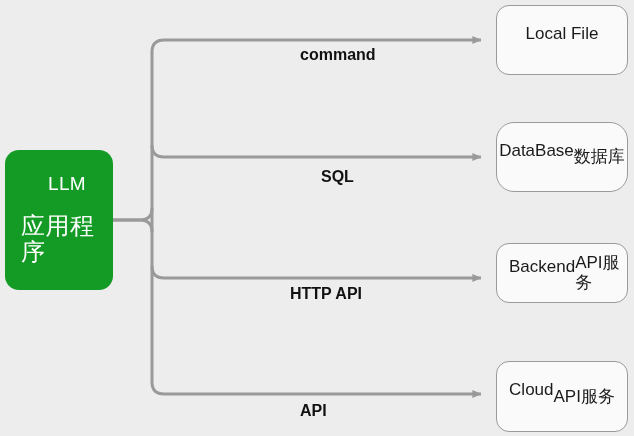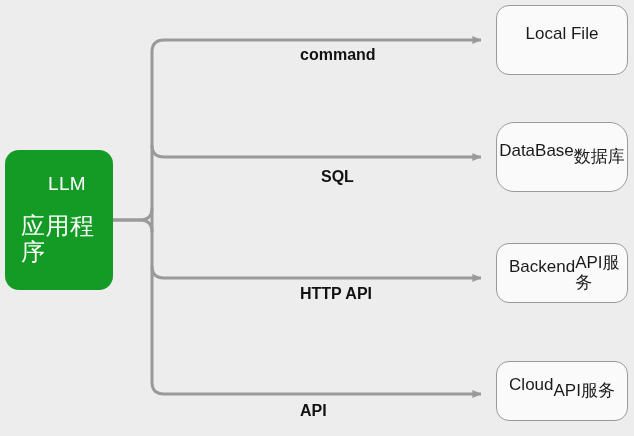--- a/index.html
+++ b/index.html
@@ -79,34 +79,34 @@
     margin-bottom: 13px;
   }
   .target-node .line-zh {
     font-size: 17px;
     line-height: 1.15;
   }
 
   .node-local-file { top: 5px;   height: 70px; }
   .node-database   { top: 122px; height: 70px; border-radius: 18px; }
   .node-backend    { top: 243px; height: 60px; padding-left: 12px; }
-  .node-cloud      { top: 361px; height: 60px; }
+  .node-cloud      { top: 361px; height: 71px; }
 
   
   .edge-label {
     position: absolute;
     font-size: 16px;
     font-weight: bold;
     color: #111111;
     white-space: nowrap;
     z-index: 2;
   }
   .label-command  { left: 300px; top: 46px;  }
   .label-sql      { left: 300px; top: 168px; margin-left: 21px; }
-  .label-httpapi  { left: 300px; top: 285px; }
+  .label-httpapi  { left: 290px; top: 285px; }
   .label-api      { left: 300px; top: 402px; }
 </style>
 </head>
 <body>
 
 <div id="diagram-root">
 
   <svg id="connector-layer" viewBox="0 0 634 436" width="634" height="436" xmlns="http://www.w3.org/2000/svg">
     <defs>
       <marker id="arrowhead" markerWidth="9" markerHeight="8" refX="8.6" refY="4" orient="auto" markerUnits="userSpaceOnUse">

